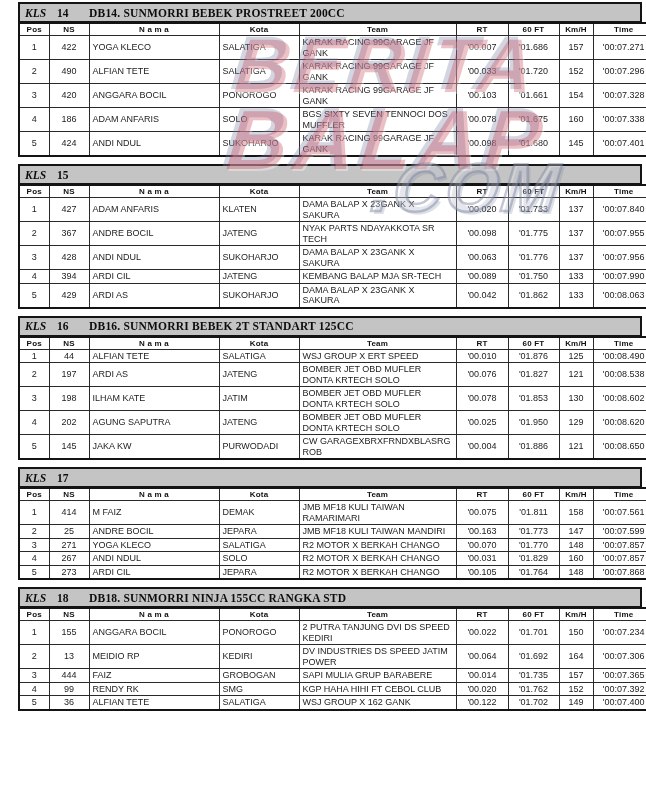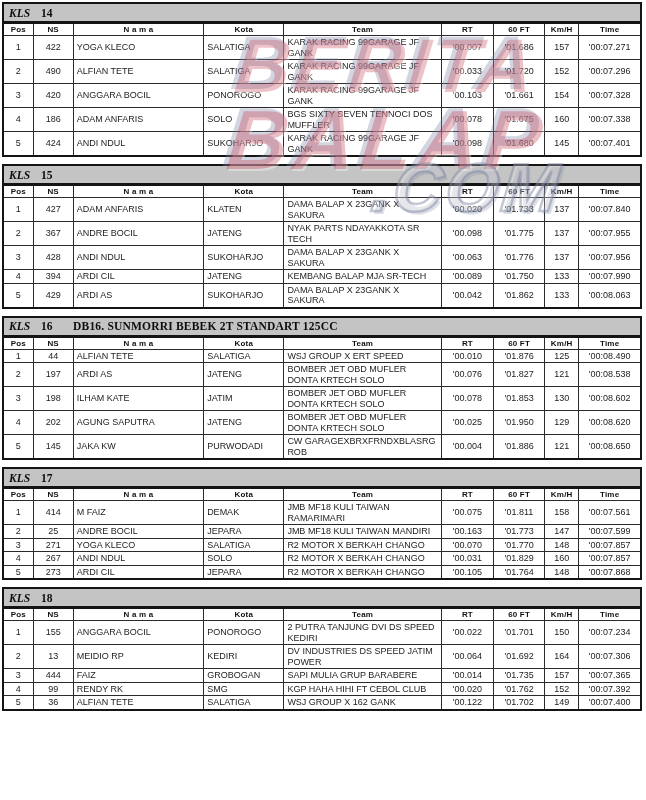--- a/index.html
+++ b/index.html
@@ -3,21 +3,21 @@
 <meta charset="utf-8">
 <style>
   html,body { margin:0; padding:0; }
   body {
     width:646px; height:800px;
     background:#ffffff;
     position:relative;
     overflow:hidden;
     font-family:"Liberation Sans", sans-serif;
   }
-  .page { position:absolute; left:0; top:0; width:646px; padding:2px 4px 0 2px; box-sizing:border-box; }
+  .page { position:absolute; left:0; top:0; width:646px; padding:2px 4px 0 18px; box-sizing:border-box; }
 
   .class-section { margin-bottom:7px; }
 
   .class-header {
     display:flex; align-items:center;
     background:#c4c4c4;
     border:2px solid #141414;
     border-bottom:1px solid #141414;
     height:17px;
     font-family:"Liberation Serif", serif;
@@ -86,20 +86,21 @@
   }
 </style>
 </head>
 <body>
 
 <div class="page">
   <div class="class-section">
     <div class="class-header">
       <span class="kls-label">KLS</span>
       <span class="kls-num">14</span>
+      <span class="class-title">DB14. SUNMORRI BEBEK PROSTREET 200CC</span>
     </div>
     <table class="results">
       <colgroup>
         <col style="width:30px">
           <col style="width:40px">
           <col style="width:130px">
         <col style="width:80px">
           <col style="width:157px">
           <col style="width:52px">
         <col style="width:51px">
@@ -463,20 +464,21 @@
     <td class="time">'00:07.868</td>
   </tr>
 </tbody>
     </table>
   </div>
 
   <div class="class-section">
     <div class="class-header">
       <span class="kls-label">KLS</span>
       <span class="kls-num">18</span>
+      <span class="class-title">DB18. SUNMORRI NINJA 155CC RANGKA STD</span>
     </div>
     <table class="results">
       <colgroup>
         <col style="width:30px">
           <col style="width:40px">
           <col style="width:130px">
         <col style="width:80px">
           <col style="width:157px">
           <col style="width:52px">
         <col style="width:51px">

